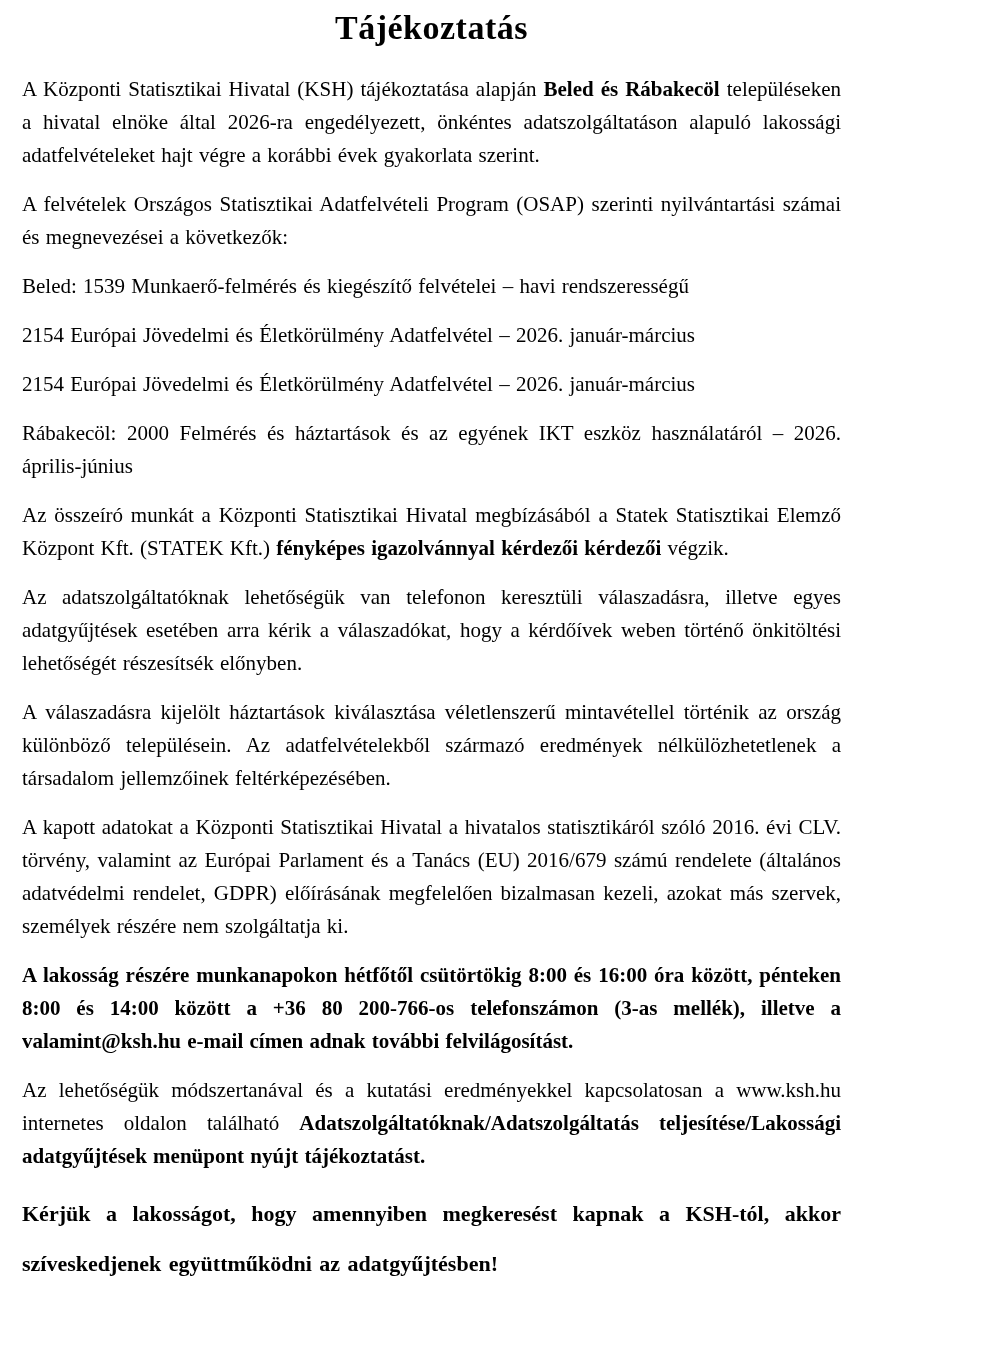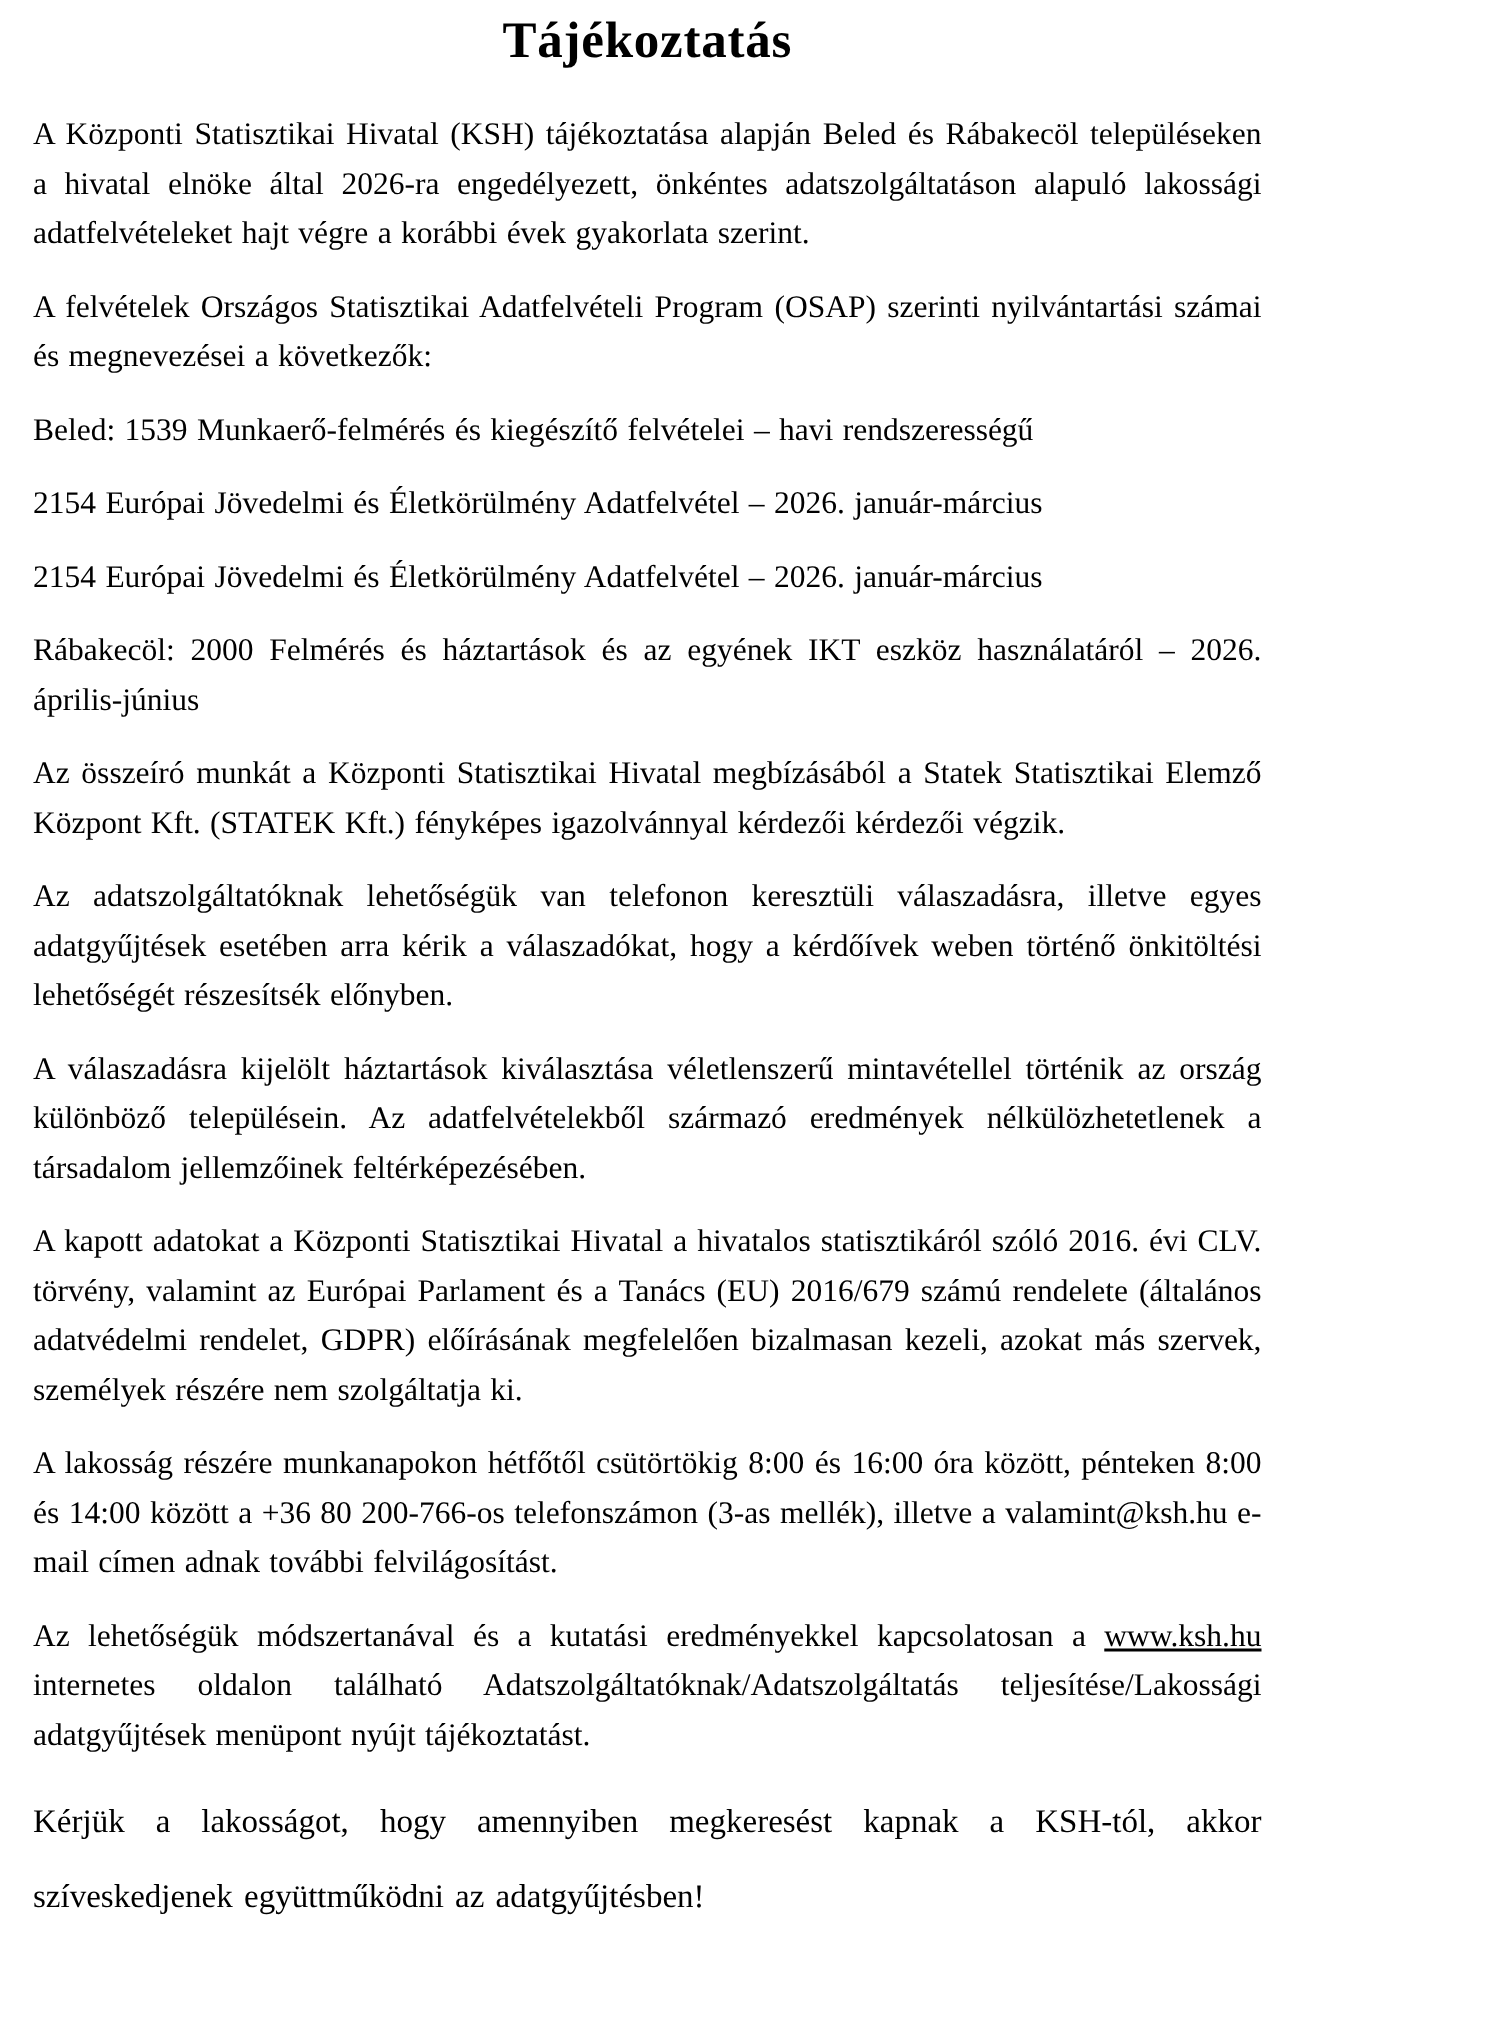--- a/index.html
+++ b/index.html
@@ -34,22 +34,22 @@
     word-spacing: 1px;
   }
   p.closing {
     margin: 8px 0 0 0;
     font-size: 22px;
     line-height: 50px;
     font-weight: bold;
     text-align: justify;
     word-spacing: 2px;
   }
-  .b { font-weight: normal; }
-  .u { text-decoration: underline; }
+  .b { font-weight: bold; }
+  .u { }
 </style>
 </head>
 <body>
 
 <div class="page">
   <h1 class="doc-title">Tájékoztatás</h1>
   <div id="doc-body">
       <p class="para"><span>A Központi Statisztikai Hivatal (KSH) tájékoztatása alapján </span><span class="b">Beled és Rábakecöl</span><span> településeken a hivatal elnöke által 2026-ra engedélyezett, önkéntes adatszolgáltatáson alapuló lakossági adatfelvételeket hajt végre a korábbi évek gyakorlata szerint.</span></p>
       <p class="para"><span>A felvételek Országos Statisztikai Adatfelvételi Program (OSAP) szerinti nyilvántartási számai és megnevezései a következők:</span></p>
       <p class="para"><span>Beled: 1539 Munkaerő-felmérés és kiegészítő felvételei – havi rendszerességű</span></p>

